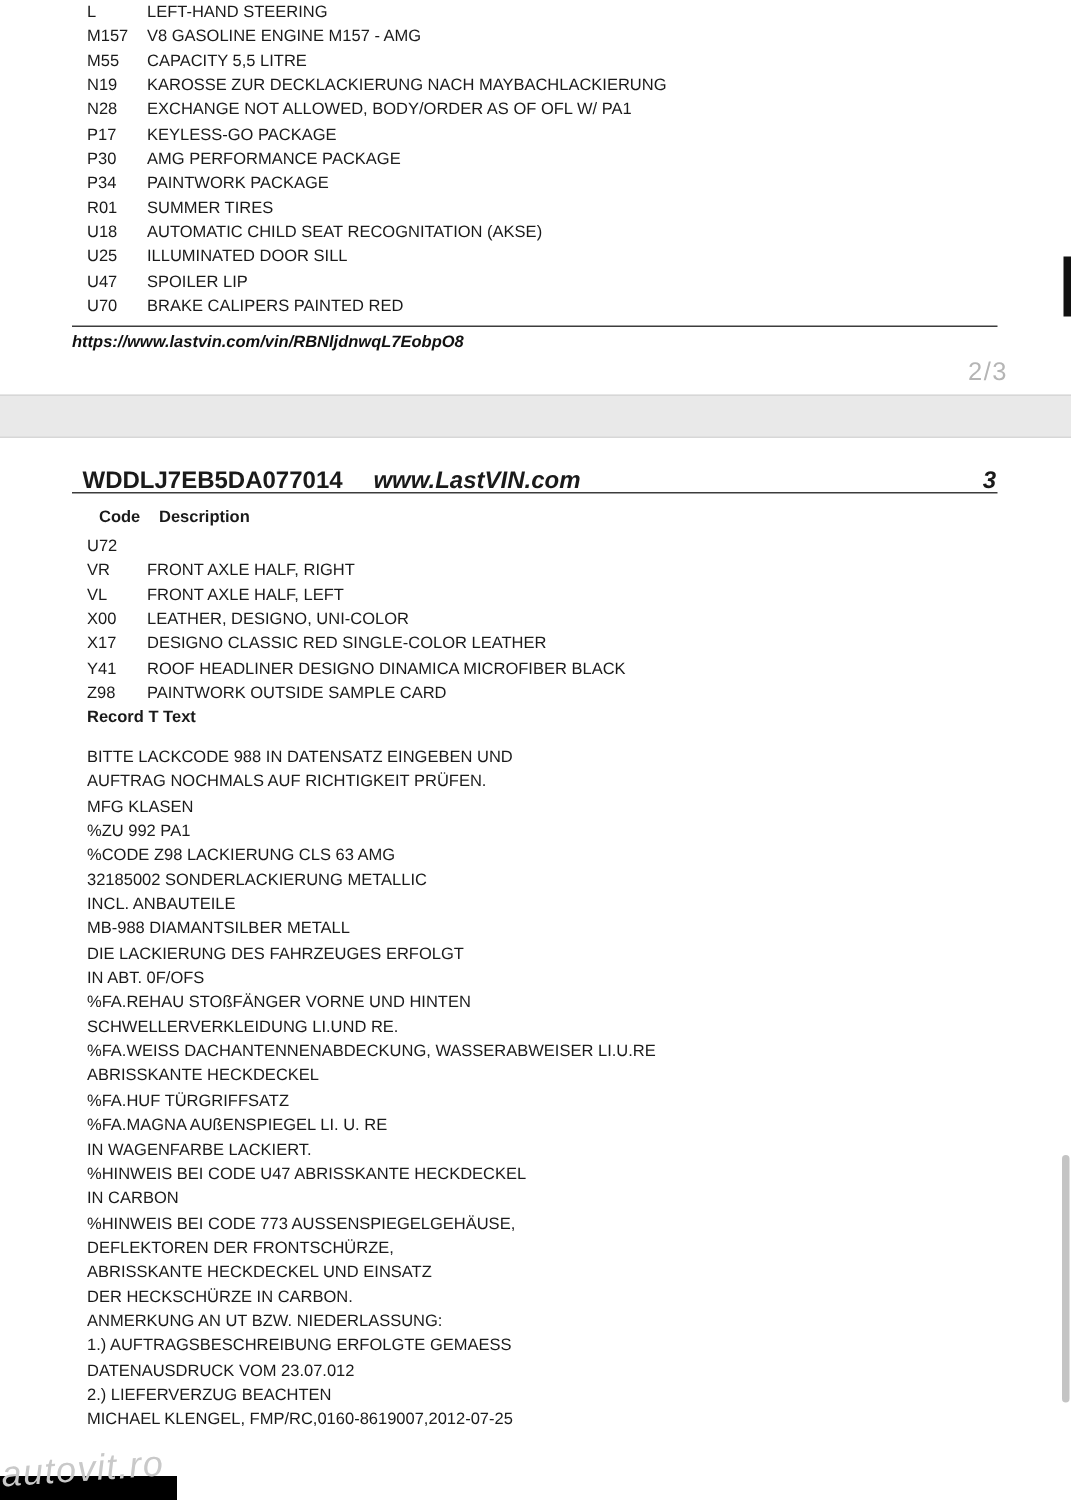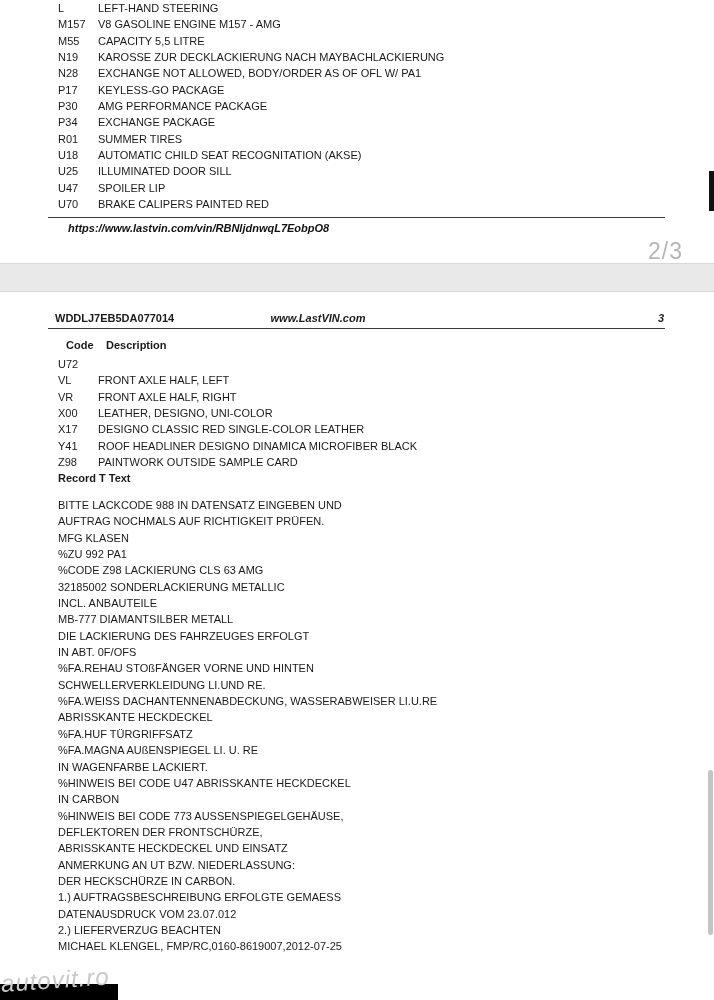--- a/index.html
+++ b/index.html
@@ -51,33 +51,32 @@
   }
   .report-link {
     position: absolute;
     left: 48px; top: 222px;
     font-size: 11px;
     font-weight: bold;
     font-style: italic;
     color: #111111;
     text-decoration: none;
     white-space: nowrap;
-    margin-left: 20px;
   }
   .page-indicator {
     position: absolute;
-    right: 31px; top: 238px;
-    font-size: 23px;
+    right: 42px; top: 238px;
+    font-size: 17px;
     color: #b5b5b5;
     letter-spacing: 1px;
   }
   .p3-header {
     position: absolute;
     top: 20px; left: 0; width: 714px;
-    font-size: 11px;
+    font-size: 16px;
     font-weight: bold;
     height: 14px;
   }
   .p3-header .vin { position: absolute; left: 55px; }
   .p3-header .site { position: absolute; left: 0; width: 636px; text-align: center; font-style: italic; }
   .p3-header .pno { position: absolute; right: 50px; font-style: italic; }
   .record-title {
     position: absolute;
     left: 58px; top: 180px;
     font-size: 11px;
@@ -158,21 +157,21 @@
         <span class="desc">KEYLESS-GO PACKAGE</span>
       </div>
 
       <div class="row">
         <span class="code">P30</span>
         <span class="desc">AMG PERFORMANCE PACKAGE</span>
       </div>
 
       <div class="row">
         <span class="code">P34</span>
-        <span class="desc">EXCHANGE PACKAGE</span>
+        <span class="desc">PAINTWORK PACKAGE</span>
       </div>
 
       <div class="row">
         <span class="code">R01</span>
         <span class="desc">SUMMER TIRES</span>
       </div>
 
       <div class="row">
         <span class="code">U18</span>
         <span class="desc">AUTOMATIC CHILD SEAT RECOGNITATION (AKSE)</span>
@@ -213,30 +212,30 @@
     <span class="desc">Description</span>
   </div>
 
   <div class="code-table" style="top:64px;">
 
       <div class="row">
         <span class="code">U72</span>
       </div>
 
       <div class="row">
+        <span class="code">VR</span>
+        <span class="desc">FRONT AXLE HALF, RIGHT</span>
+      </div>
+
+      <div class="row">
         <span class="code">VL</span>
         <span class="desc">FRONT AXLE HALF, LEFT</span>
       </div>
 
       <div class="row">
-        <span class="code">VR</span>
-        <span class="desc">FRONT AXLE HALF, RIGHT</span>
-      </div>
-
-      <div class="row">
         <span class="code">X00</span>
         <span class="desc">LEATHER, DESIGNO, UNI-COLOR</span>
       </div>
 
       <div class="row">
         <span class="code">X17</span>
         <span class="desc">DESIGNO CLASSIC RED SINGLE-COLOR LEATHER</span>
       </div>
 
       <div class="row">
@@ -261,21 +260,21 @@
       <div class="record-line">MFG KLASEN</div>
 
       <div class="record-line">%ZU 992 PA1</div>
 
       <div class="record-line">%CODE Z98 LACKIERUNG CLS 63 AMG</div>
 
       <div class="record-line">32185002 SONDERLACKIERUNG METALLIC</div>
 
       <div class="record-line">INCL. ANBAUTEILE</div>
 
-      <div class="record-line">MB-777 DIAMANTSILBER METALL</div>
+      <div class="record-line">MB-988 DIAMANTSILBER METALL</div>
 
       <div class="record-line">DIE LACKIERUNG DES FAHRZEUGES ERFOLGT</div>
 
       <div class="record-line">IN ABT. 0F/OFS</div>
 
       <div class="record-line">%FA.REHAU STOßFÄNGER VORNE UND HINTEN</div>
 
       <div class="record-line">SCHWELLERVERKLEIDUNG LI.UND RE.</div>
 
       <div class="record-line">%FA.WEISS DACHANTENNENABDECKUNG, WASSERABWEISER LI.U.RE</div>
@@ -291,23 +290,23 @@
       <div class="record-line">%HINWEIS BEI CODE U47 ABRISSKANTE HECKDECKEL</div>
 
       <div class="record-line">IN CARBON</div>
 
       <div class="record-line">%HINWEIS BEI CODE 773 AUSSENSPIEGELGEHÄUSE,</div>
 
       <div class="record-line">DEFLEKTOREN DER FRONTSCHÜRZE,</div>
 
       <div class="record-line">ABRISSKANTE HECKDECKEL UND EINSATZ</div>
 
+      <div class="record-line">DER HECKSCHÜRZE IN CARBON.</div>
+
       <div class="record-line">ANMERKUNG AN UT BZW. NIEDERLASSUNG:</div>
-
-      <div class="record-line">DER HECKSCHÜRZE IN CARBON.</div>
 
       <div class="record-line">1.) AUFTRAGSBESCHREIBUNG ERFOLGTE GEMAESS</div>
 
       <div class="record-line">DATENAUSDRUCK VOM 23.07.012</div>
 
       <div class="record-line">2.) LIEFERVERZUG BEACHTEN</div>
 
 
       <div class="record-line">MICHAEL KLENGEL, FMP/RC,0160-8619007,2012-07-25</div>
     </div>

